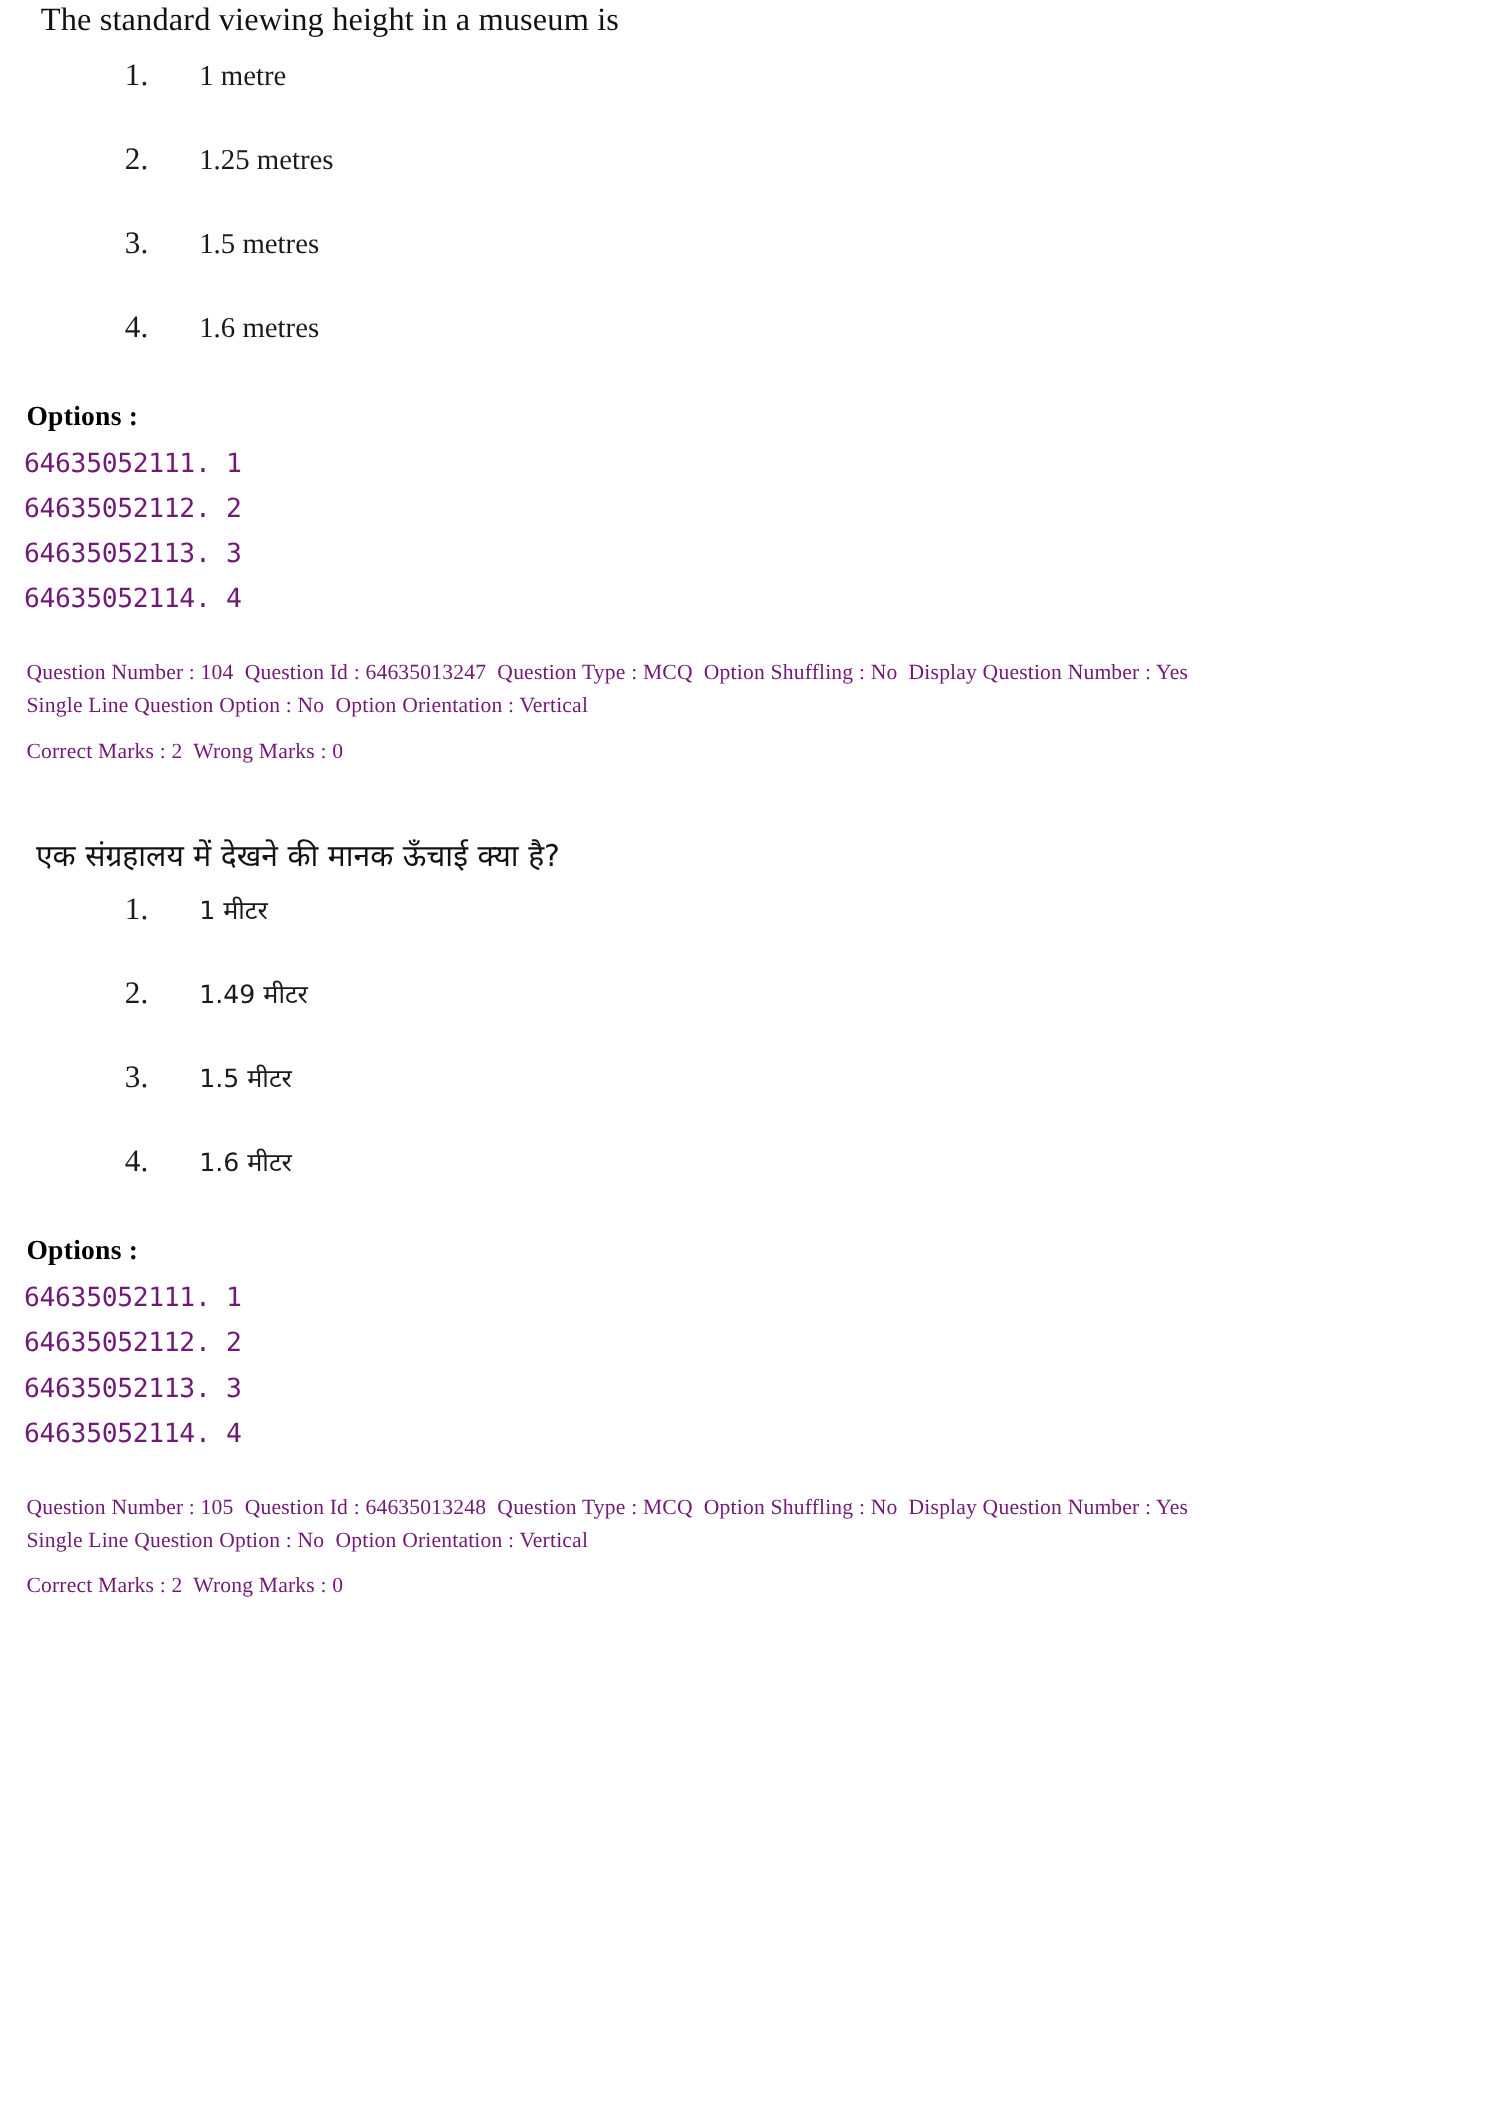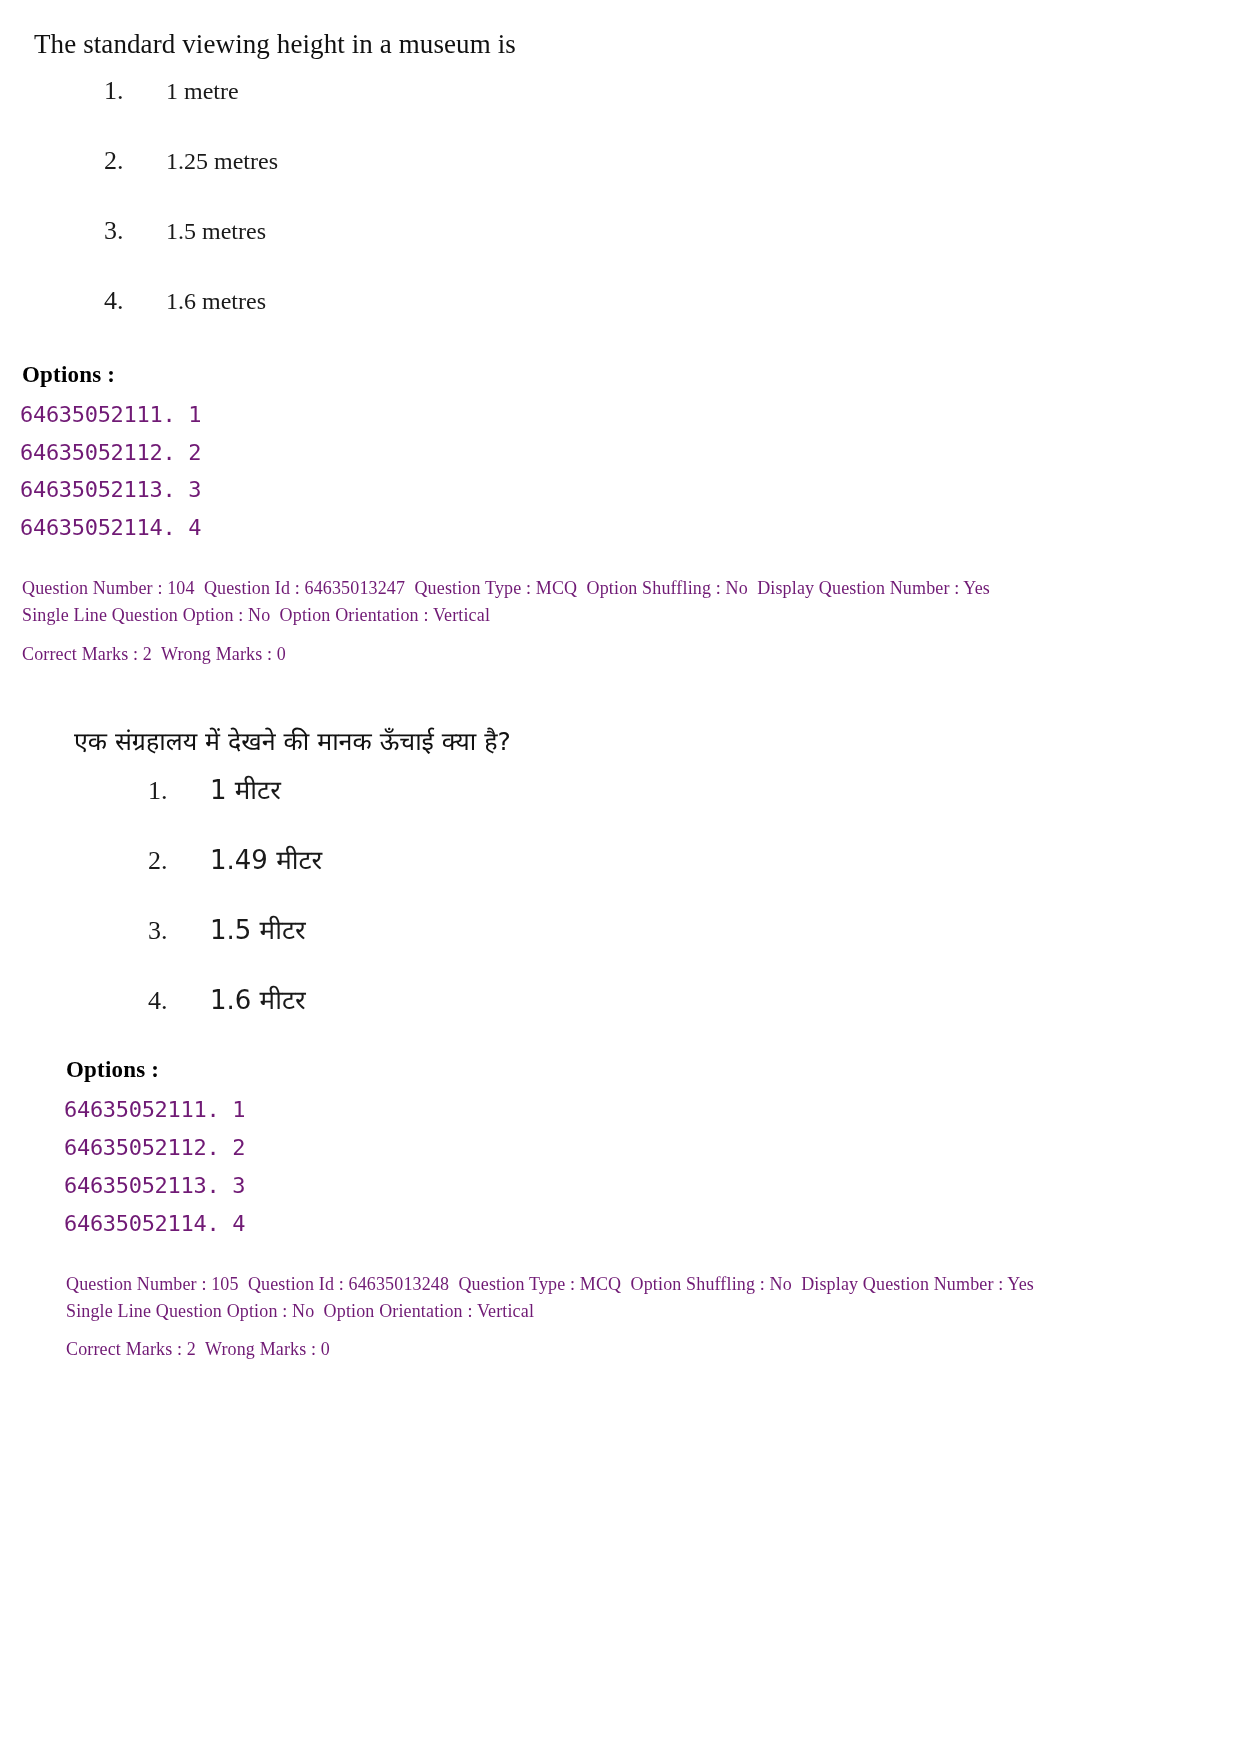--- a/index.html
+++ b/index.html
@@ -21,22 +21,22 @@
     width: 1240px;
     height: 1754px;
     box-sizing: border-box;
     padding: 0;
   }
 
   
   .question-block {
     position: relative;
   }
-  #question-block-1 { padding-top: 28px; }
-  #question-block-2 { padding-top: 36px; margin-left: 44px; }
+  #question-block-1 { }
+  #question-block-2 { padding-top: 36px; }
 
   .question-text {
     font-family: "Liberation Serif", "DejaVu Serif", serif;
     font-size: 27px;
     line-height: 1.25;
     color: #111111;
     padding-left: 34px;
     padding-right: 40px;
     margin: 0 0 14px 0;
     letter-spacing: 0.1px;
@@ -68,21 +68,21 @@
     flex: 0 0 62px;
   }
   .option-label {
     font-family: Liberation Serif, serif;
     font-size: 24px;
     color: #1a1a1a;
     white-space: pre;
   }
   .option-label.hindi {
     font-family: "DejaVu Sans", "Liberation Sans", sans-serif;
-    font-size: 26px;
+    font-size: 21px;
   }
 
   
   .options-heading {
     font-family: "Liberation Serif", "DejaVu Serif", serif;
     font-weight: bold;
     font-size: 23px;
     color: #000000;
     padding-left: 22px;
     margin: 6px 0 8px 0;

